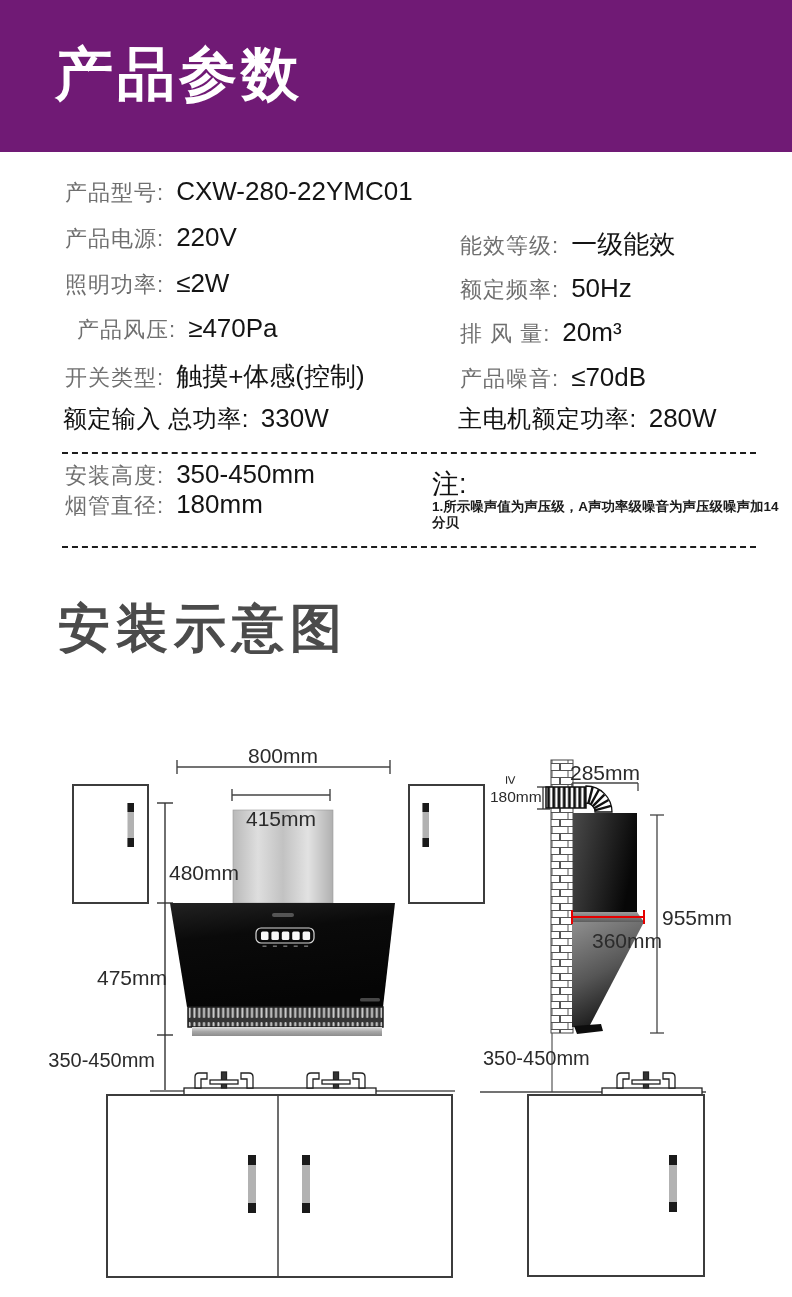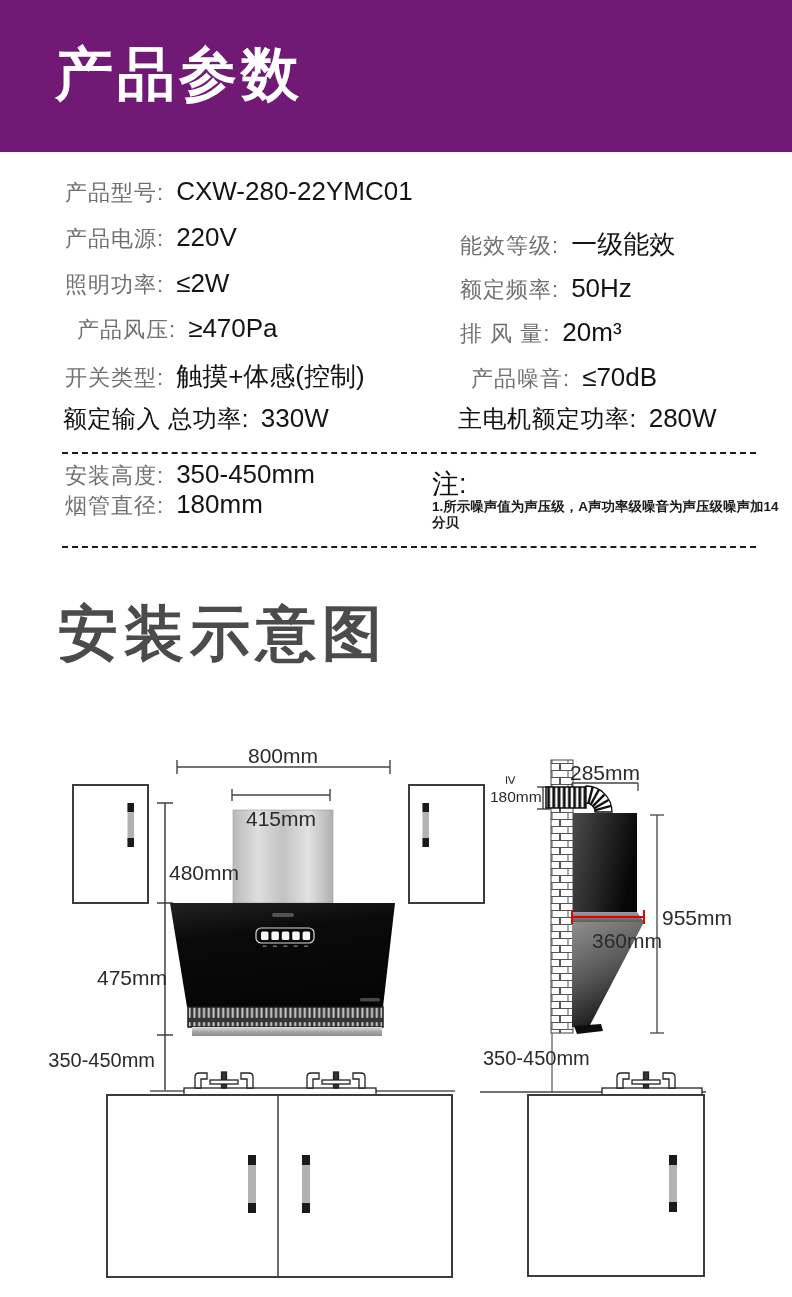--- a/index.html
+++ b/index.html
@@ -12,21 +12,21 @@
   
   .spec-row{position:absolute;display:flex;align-items:baseline;gap:12px;white-space:nowrap;}
   .spec-label{font-size:22px;color:#6f6f6f;letter-spacing:1px;}
   .spec-value{font-size:26px;color:#141414;}
   .spec-row.dark .spec-label{color:#111;font-size:24px;letter-spacing:0.5px;}
   .dash{position:absolute;left:62px;width:694px;height:0;border-top:2px dashed #1c1c1c;}
   .note-title{position:absolute;left:432px;top:466px;font-size:27px;color:#111;}
   .note-text{position:absolute;left:432px;top:499px;width:356px;font-size:13.5px;
              font-weight:bold;color:#1a1a1a;line-height:16px;}
   
-  .sec-title{position:absolute;left:58px;top:594px;font-size:60px;font-weight:bold;
+  .sec-title{position:absolute;left:58px;top:594px;font-size:52px;font-weight:bold;
              color:#4b4b4b;letter-spacing:6px;}
   
   .dim{position:absolute;font-size:21px;color:#2b2b2b;white-space:nowrap;}
   .dim.center{text-align:center;}
   .dim.small{font-size:15.5px;}
   svg.diagram{position:absolute;left:0;top:740px;}
 </style>
 </head>
 <body>
 
@@ -66,21 +66,21 @@
     <span class="spec-value">一级能效</span>
   </div>
   <div class="spec-row" style="left:460px;top:273px;">
     <span class="spec-label">额定频率:</span>
     <span class="spec-value">50Hz</span>
   </div>
   <div class="spec-row" style="left:460px;top:317px;">
     <span class="spec-label">排 风 量:</span>
     <span class="spec-value">20m³</span>
   </div>
-  <div class="spec-row" style="left:460px;top:362px;margin-left:11px;">
+  <div class="spec-row" style="left:460px;top:362px;">
     <span class="spec-label">产品噪音:</span>
     <span class="spec-value">≤70dB</span>
   </div>
   <div class="spec-row dark" style="left:458px;top:403px;">
     <span class="spec-label">主电机额定功率:</span>
     <span class="spec-value">280W</span>
   </div>
 
   <div class="dash" style="top:452px;"></div>
   <div class="dash" style="top:546px;"></div>

